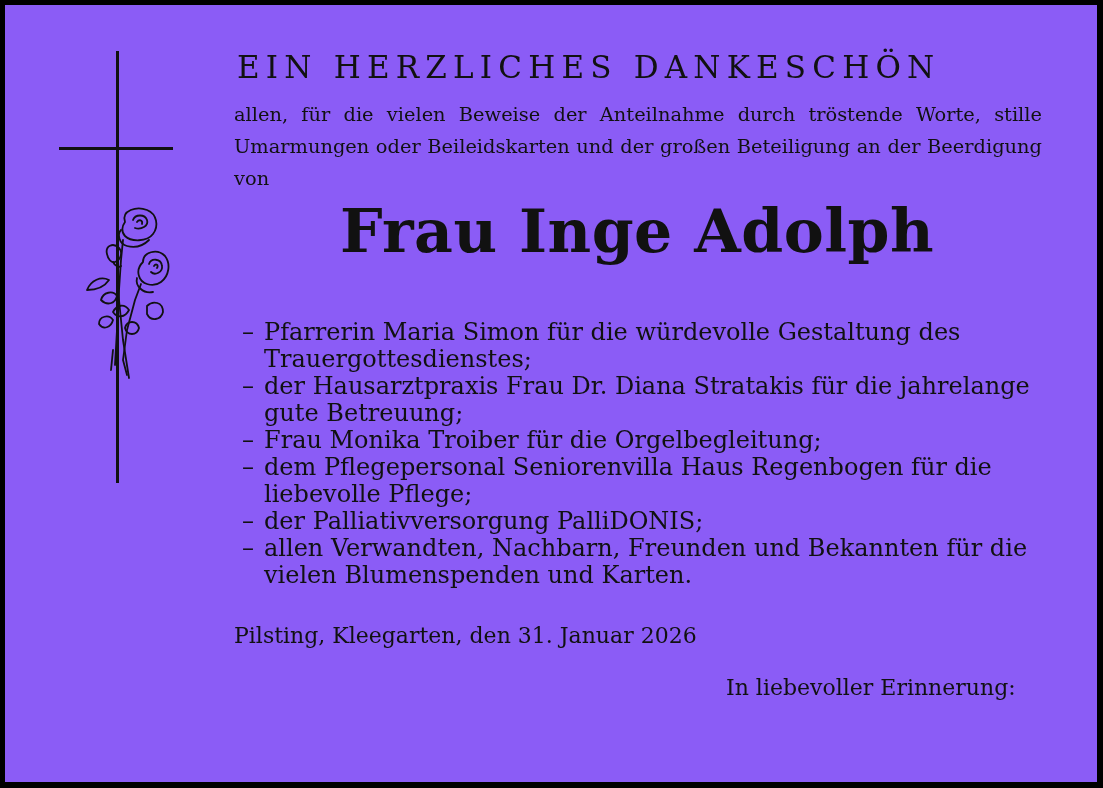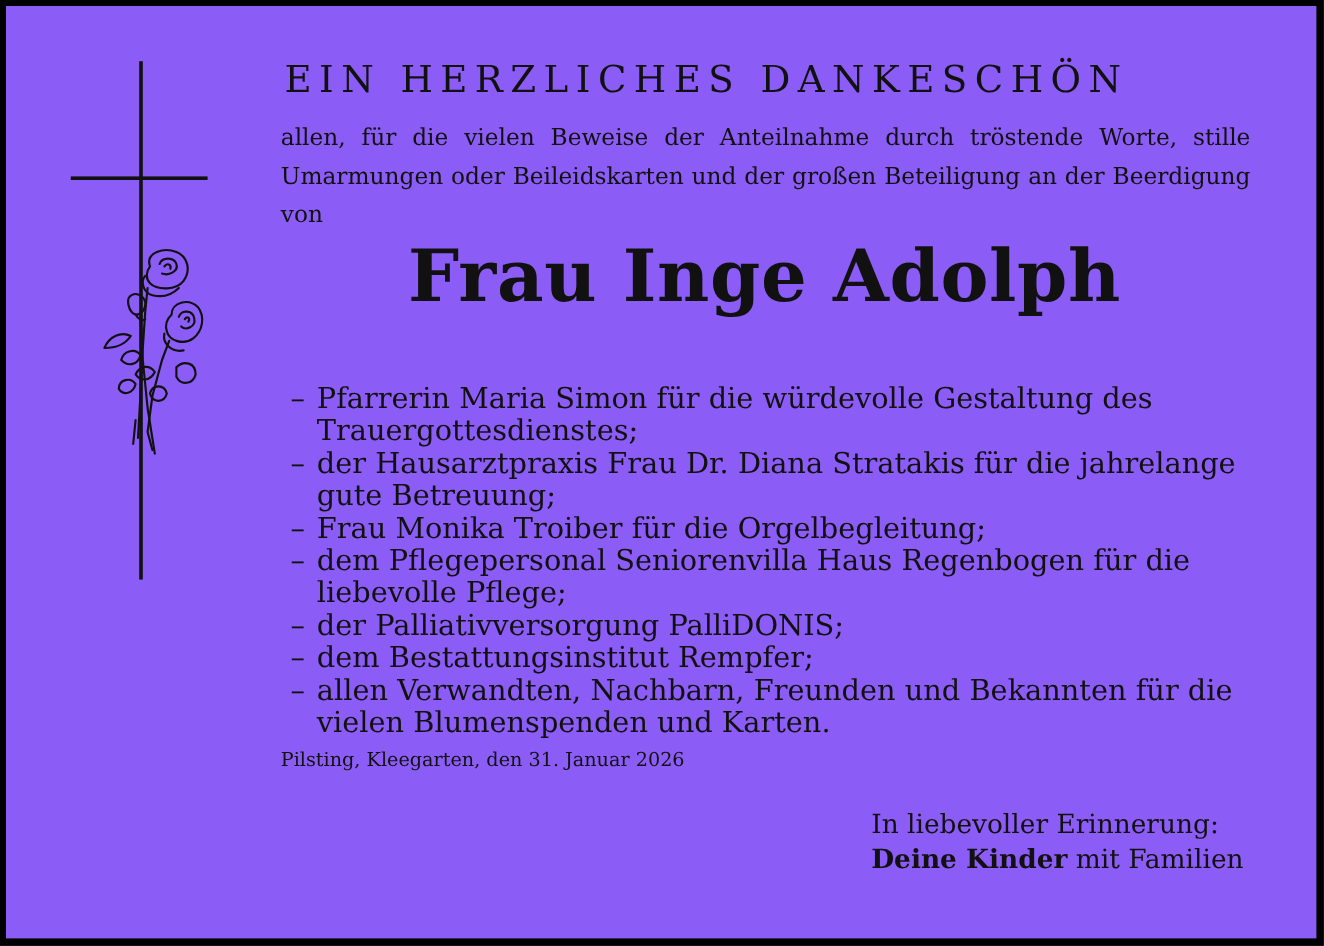--- a/index.html
+++ b/index.html
@@ -21,21 +21,21 @@
       text-align: justify; text-align-last: left;
     }
     .name {
       position: absolute; left: 228px; width: 808px; top: 191px; text-align: center;
       font-size: 60px; font-weight: bold; letter-spacing: 0.5px; font-family: "DejaVu Serif", serif;
     }
     .thanks-intro { position: absolute; left: 229px; top: 274px; font-size: 19.4px; font-style: italic; }
     .list { position: absolute; left: 229px; top: 306px; width: 820px; margin: 8px; padding: 0; list-style: none; font-size: 24px; line-height: 27px; }
     .list li { padding-left: 22px; text-indent: -22px; }
     .list .dash { display: inline-block; width: 22px; text-indent: 0; }
-    .place-date { position: absolute; left: 229px; top: 618px; font-size: 16px; }
+    .place-date { position: absolute; left: 229px; top: 618px; font-size: 22px; }
     .closing { position: absolute; left: 721px; top: 669px; font-size: 22px; line-height: 28px; }
     .closing b { font-weight: bold; }
   </style>
 </head>
 <body>
 
 <div class="card">
 
   <div class="cross-v"></div>
   <div class="cross-h"></div>
@@ -74,23 +74,21 @@
 
   <div class="name">Frau Inge Adolph</div>
 
 
   <ul class="list">
     <li><span class="dash">–</span><span>Pfarrerin Maria Simon für die würdevolle Gestaltung des Trauergottesdienstes;</span></li>
     <li><span class="dash">–</span><span>der Hausarztpraxis Frau Dr. Diana Stratakis für die jahrelange gute Betreuung;</span></li>
     <li><span class="dash">–</span><span>Frau Monika Troiber für die Orgelbegleitung;</span></li>
     <li><span class="dash">–</span><span>dem Pflegepersonal Seniorenvilla Haus Regenbogen für die liebevolle Pflege;</span></li>
     <li><span class="dash">–</span><span>der Palliativversorgung PalliDONIS;</span></li>
-    <li><span class="dash">–</span><span>dem Bestattungsinstitut Rempfer;</span></li>
     <li><span class="dash">–</span><span>allen Verwandten, Nachbarn, Freunden und Bekannten für die vielen Blumenspenden und Karten.</span></li>
   </ul>
 
   <div class="place-date">Pilsting, Kleegarten, den 31. Januar 2026</div>
 
   <div class="closing">
     <div>In liebevoller Erinnerung:</div>
-    <div><b>Deine Kinder</b><span> mit Familien</span></div>
   </div>
 </div>
 
 </body></html>

